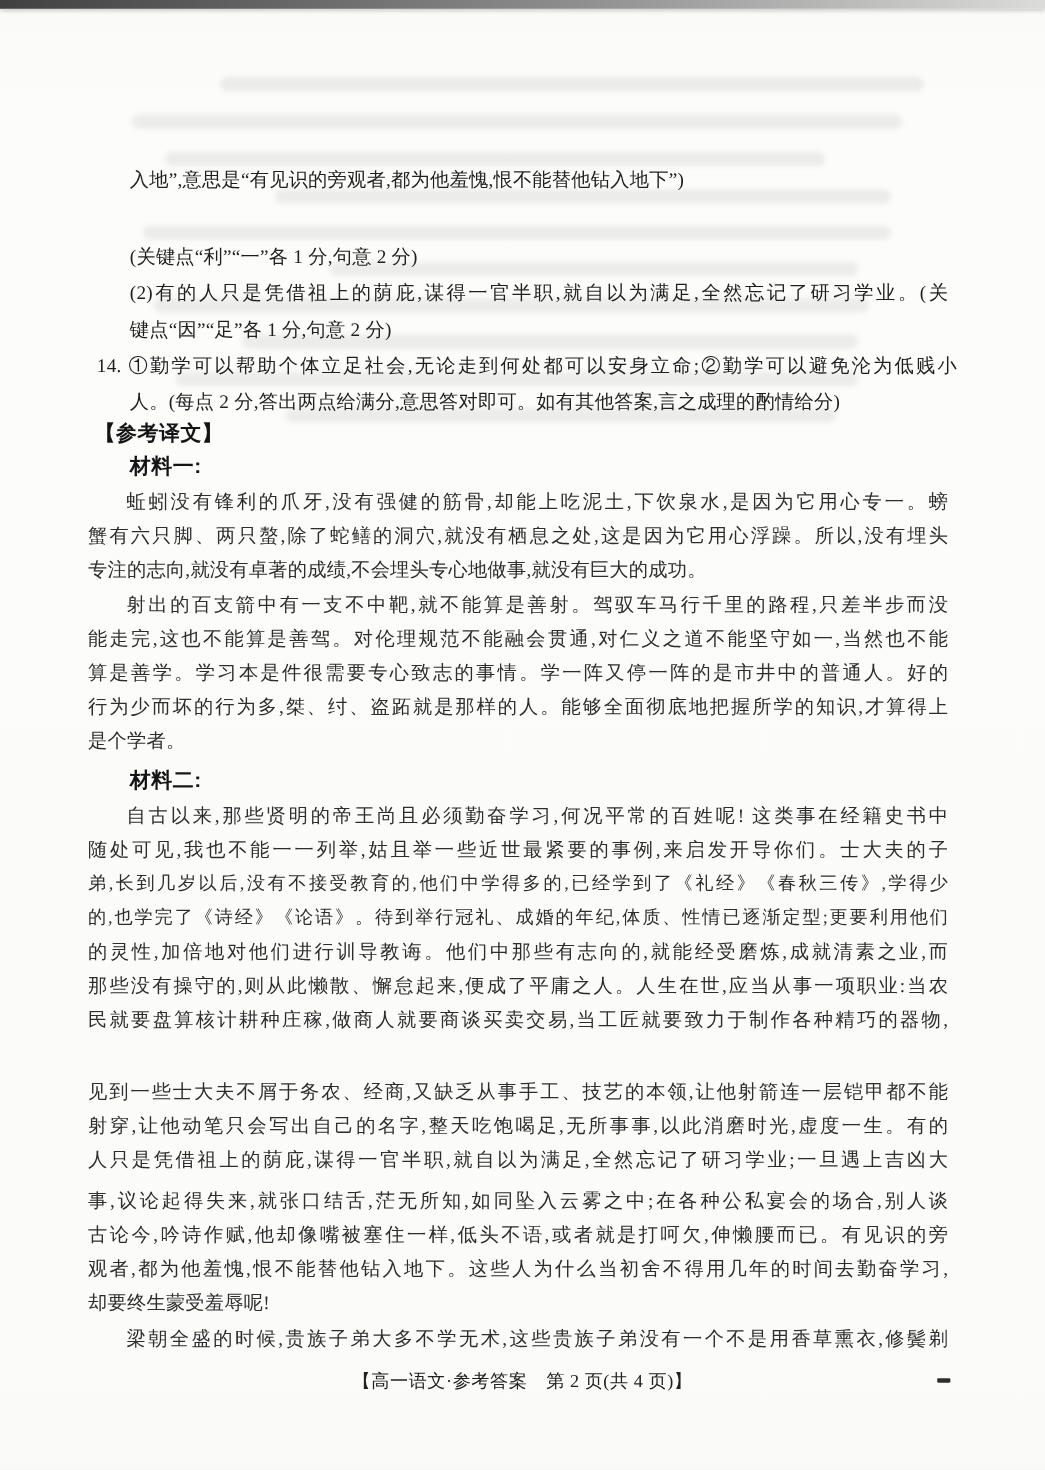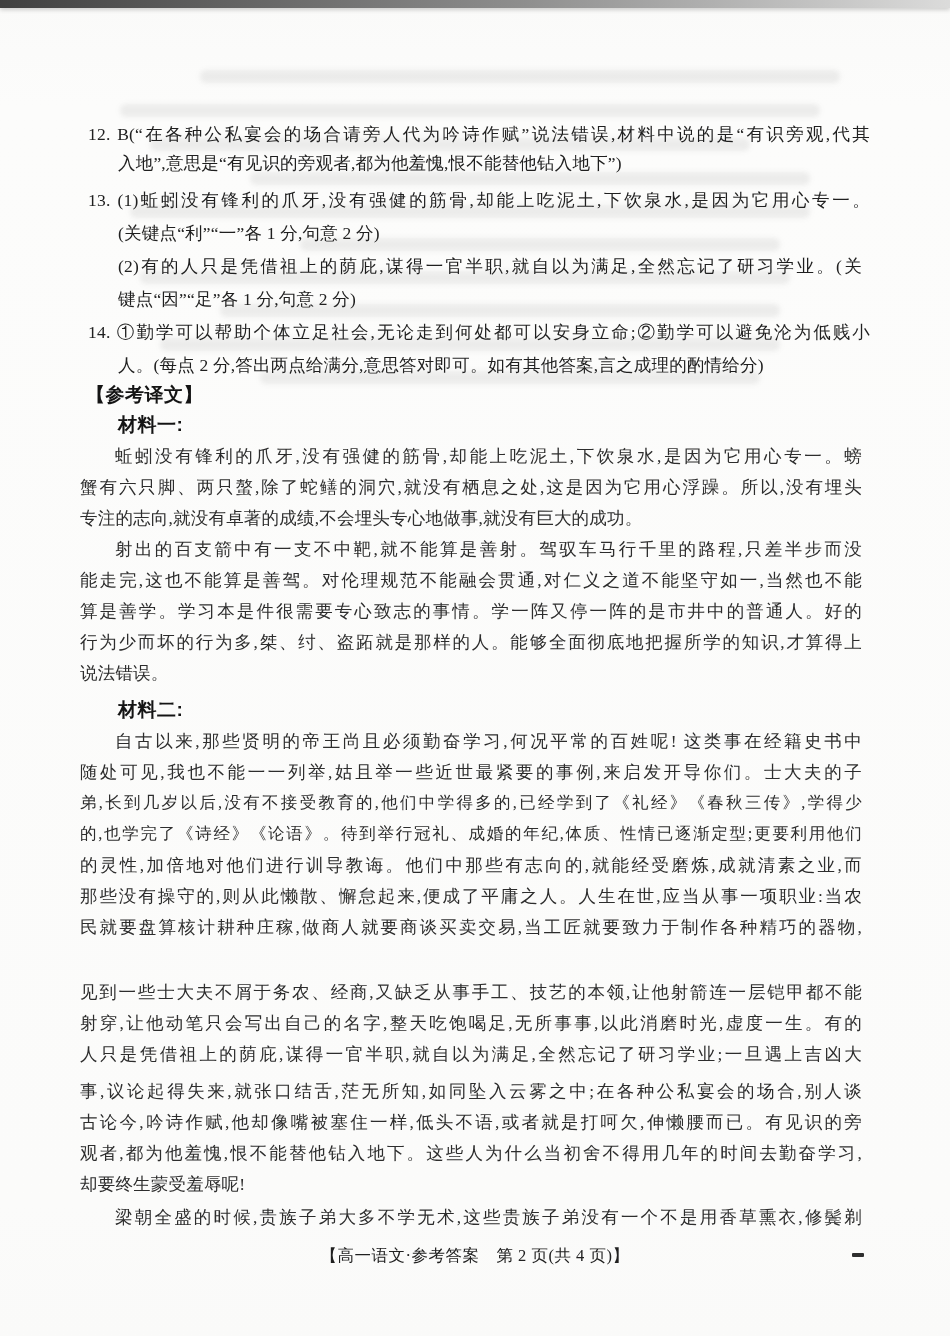--- a/index.html
+++ b/index.html
@@ -77,40 +77,38 @@
   <div class="ghost" style="top:104px;left:120px;width:700px;"></div>
   <div class="ghost" style="top:138px;left:150px;width:600px;"></div>
   <div class="ghost" style="top:172px;left:250px;width:560px;"></div>
   <div class="ghost" style="top:205px;left:130px;width:680px;"></div>
   <div class="ghost" style="top:238px;left:300px;width:480px;"></div>
   <div class="ghost" style="top:271px;left:140px;width:650px;"></div>
   <div class="ghost" style="top:304px;left:220px;width:560px;"></div>
   <div class="ghost" style="top:338px;left:160px;width:620px;"></div>
   <div class="ghost" style="top:371px;left:260px;width:500px;"></div>
 
-  <div class="line full" style="top:121px;left:88px;">12. B(“在各种公私宴会的场合请旁人代为吟诗作赋”说法错误,材料中说的是“有识旁观,代其</div>
   <div class="line" style="top:150px;left:118px;">入地”,意思是“有见识的旁观者,都为他羞愧,恨不能替他钻入地下”)</div>
-  <div class="line full" style="top:187px;left:88px;">13. (1)蚯蚓没有锋利的爪牙,没有强健的筋骨,却能上吃泥土,下饮泉水,是因为它用心专一。</div>
   <div class="line" style="top:220px;left:118px;">(关键点“利”“一”各 1 分,句意 2 分)</div>
   <div class="line full w744" style="top:253px;left:118px;">(2)有的人只是凭借祖上的荫庇,谋得一官半职,就自以为满足,全然忘记了研习学业。(关</div>
   <div class="line" style="top:286px;left:118px;">键点“因”“足”各 1 分,句意 2 分)</div>
   <div class="line full" style="top:319px;left:88px;">14. ①勤学可以帮助个体立足社会,无论走到何处都可以安身立命;②勤学可以避免沦为低贱小</div>
   <div class="line" style="top:352px;left:118px;">人。(每点 2 分,答出两点给满分,意思答对即可。如有其他答案,言之成理的酌情给分)</div>
 
   <div class="heading" style="top:382px;left:86px;">【参考译文】</div>
   <div class="heading" style="top:412px;left:118px;">材料一:</div>
 
   <div class="line trans full ind" style="top:443px;left:80px;">蚯蚓没有锋利的爪牙,没有强健的筋骨,却能上吃泥土,下饮泉水,是因为它用心专一。螃</div>
   <div class="line trans full" style="top:474px;left:80px;">蟹有六只脚、两只螯,除了蛇鳝的洞穴,就没有栖息之处,这是因为它用心浮躁。所以,没有埋头</div>
   <div class="line trans" style="top:505px;left:80px;">专注的志向,就没有卓著的成绩,不会埋头专心地做事,就没有巨大的成功。</div>
   <div class="line trans full ind" style="top:536px;left:80px;">射出的百支箭中有一支不中靶,就不能算是善射。驾驭车马行千里的路程,只差半步而没</div>
   <div class="line trans full" style="top:567px;left:80px;">能走完,这也不能算是善驾。对伦理规范不能融会贯通,对仁义之道不能坚守如一,当然也不能</div>
   <div class="line trans full" style="top:598px;left:80px;font-family:Liberation Serif, serif;">算是善学。学习本是件很需要专心致志的事情。学一阵又停一阵的是市井中的普通人。好的</div>
   <div class="line trans full" style="top:629px;left:80px;">行为少而坏的行为多,桀、纣、盗跖就是那样的人。能够全面彻底地把握所学的知识,才算得上</div>
-  <div class="line trans" style="top:660px;left:80px;">说法错误。</div>
+  <div class="line trans" style="top:660px;left:80px;">是个学者。</div>
 
   <div class="heading" style="top:697px;left:118px;">材料二:</div>
 
   <div class="line trans full ind" style="top:728px;left:80px;">自古以来,那些贤明的帝王尚且必须勤奋学习,何况平常的百姓呢! 这类事在经籍史书中</div>
   <div class="line trans full" style="top:759px;left:80px;">随处可见,我也不能一一列举,姑且举一些近世最紧要的事例,来启发开导你们。士大夫的子</div>
   <div class="line trans full tight" style="top:790px;left:80px;">弟,长到几岁以后,没有不接受教育的,他们中学得多的,已经学到了《礼经》《春秋三传》,学得少</div>
   <div class="line trans full tight" style="top:821px;left:80px;">的,也学完了《诗经》《论语》。待到举行冠礼、成婚的年纪,体质、性情已逐渐定型;更要利用他们</div>
   <div class="line trans full" style="top:852px;left:80px;">的灵性,加倍地对他们进行训导教诲。他们中那些有志向的,就能经受磨炼,成就清素之业,而</div>
   <div class="line trans full" style="top:883px;left:80px;">那些没有操守的,则从此懒散、懈怠起来,便成了平庸之人。人生在世,应当从事一项职业:当农</div>
   <div class="line trans full" style="top:914px;left:80px;">民就要盘算核计耕种庄稼,做商人就要商谈买卖交易,当工匠就要致力于制作各种精巧的器物,</div>

